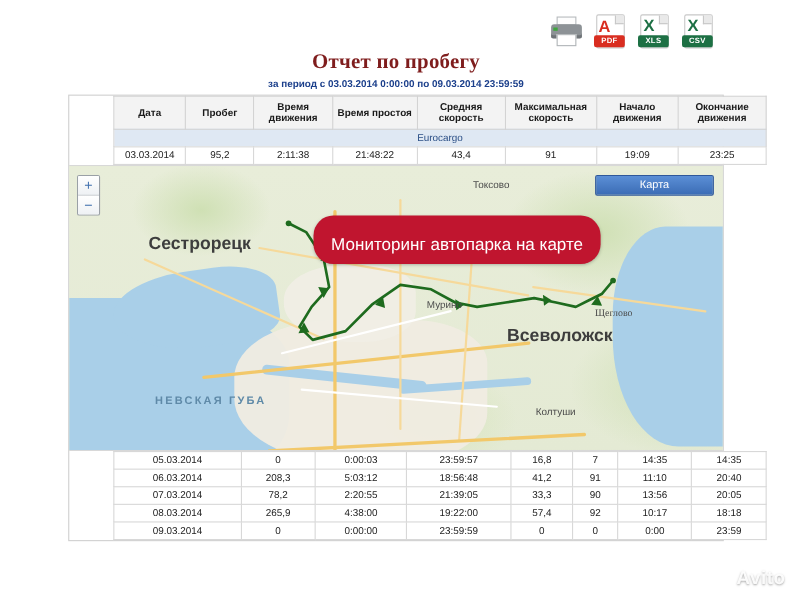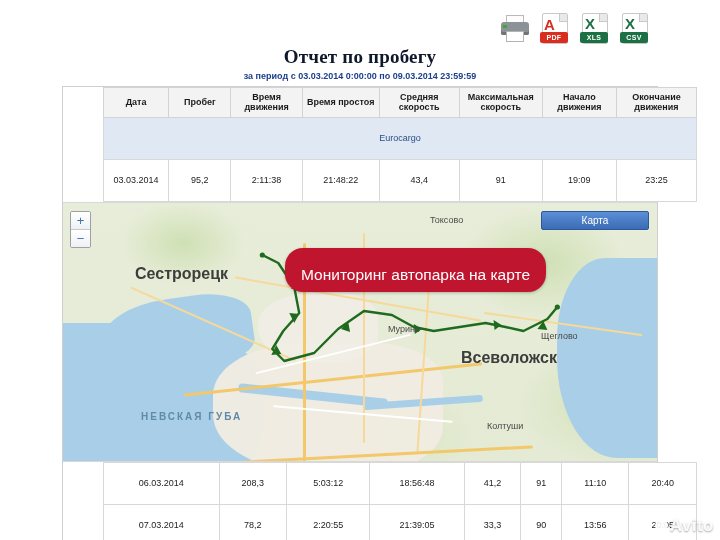--- a/index.html
+++ b/index.html
@@ -119,21 +119,21 @@
   .title-wrap {
     position: absolute;
     top: 46px;
     left: 0;
     width: 720px;
     text-align: center;
   }
   .report-title {
     font-size: 19px;
     font-weight: bold;
-    color: #0f172a;
+    color: #7f1d1d;
     font-family: "Liberation Serif", serif;
     letter-spacing: 0.2px;
   }
   .report-period {
     margin-top: 3px;
     font-size: 9px;
     color: #1b3f8b;
     font-weight: bold;
   }
 
@@ -160,21 +160,21 @@
     font-weight: bold;
     font-size: 9px;
     color: #1a1a1a;
     padding: 4px 2px;
     line-height: 1.15;
     text-align: center;
     vertical-align: middle;
   }
   table.rep td {
     border: 1px solid #d8d8d8;
-    padding: 13px 4px;
+    padding: 0 4px;
     text-align: center;
     height: 15px;
     background: #ffffff;
   }
   tr.group td {
     background: #dfe8f3;
     color: #2b4f86;
     font-size: 9px;
     text-align: center;
     font-weight: normal;
@@ -476,39 +476,49 @@
         <polygon points="286,118 279,126 288,129" fill="#1e6b1e"></polygon>
         <polygon points="360,126 352,121 353,131" fill="#1e6b1e"></polygon>
         <polygon points="440,122 432,117 433,127" fill="#1e6b1e"></polygon>
         <polygon points="482,118 476,126 486,127" fill="#1e6b1e"></polygon>
         <circle cx="200" cy="52" r="2.6" fill="#1e6b1e"></circle>
         <circle cx="496" cy="104" r="2.6" fill="#1e6b1e"></circle>
       </svg>
 
       <div class="map-label town" style="left:72px; top:62px;">Сестрорецк</div>
       <div class="map-label town" style="left:398px; top:146px;">Всеволожск</div>
-      <div class="map-label" style="left:478px; top:128px;">Щеглово</div>
+      <div class="map-label" style="left:478px; top:128px;font-family:Liberation Serif, serif;">Щеглово</div>
       <div class="map-label" style="left:252px; top:58px;">Юкки</div>
       <div class="map-label" style="left:325px; top:121px;">Мурино</div>
       <div class="map-label" style="left:350px; top:12px;margin-left:17px;">Токсово</div>
       <div class="map-label" style="left:424px; top:218px;">Колтуши</div>
       <div class="map-label sea" style="left:78px; top:208px;">НЕВСКАЯ ГУБА</div>
 
       <div class="zoom-ctl">
         <div>+</div>
         <div>−</div>
       </div>
 
       <div class="map-type-btn">Карта</div>
 
       <div class="callout">Мониторинг автопарка на карте</div>
     </div>
 
     <table class="rep">
       <tbody>
+        <tr>
+          <td>05.03.2014</td>
+          <td>0</td>
+          <td>0:00:03</td>
+          <td>23:59:57</td>
+          <td>16,8</td>
+          <td>7</td>
+          <td>14:35</td>
+          <td>14:35</td>
+        </tr>
         <tr>
           <td>06.03.2014</td>
           <td>208,3</td>
           <td>5:03:12</td>
           <td>18:56:48</td>
           <td>41,2</td>
           <td>91</td>
           <td>11:10</td>
           <td>20:40</td>
         </tr>
@@ -516,20 +526,30 @@
           <td>07.03.2014</td>
           <td>78,2</td>
           <td>2:20:55</td>
           <td>21:39:05</td>
           <td>33,3</td>
           <td>90</td>
           <td>13:56</td>
           <td>20:05</td>
         </tr>
         <tr>
+          <td>08.03.2014</td>
+          <td>265,9</td>
+          <td>4:38:00</td>
+          <td>19:22:00</td>
+          <td>57,4</td>
+          <td>92</td>
+          <td>10:17</td>
+          <td>18:18</td>
+        </tr>
+        <tr>
           <td>09.03.2014</td>
           <td>0</td>
           <td>0:00:00</td>
           <td>23:59:59</td>
           <td>0</td>
           <td>0</td>
           <td>0:00</td>
           <td>23:59</td>
         </tr>
 

